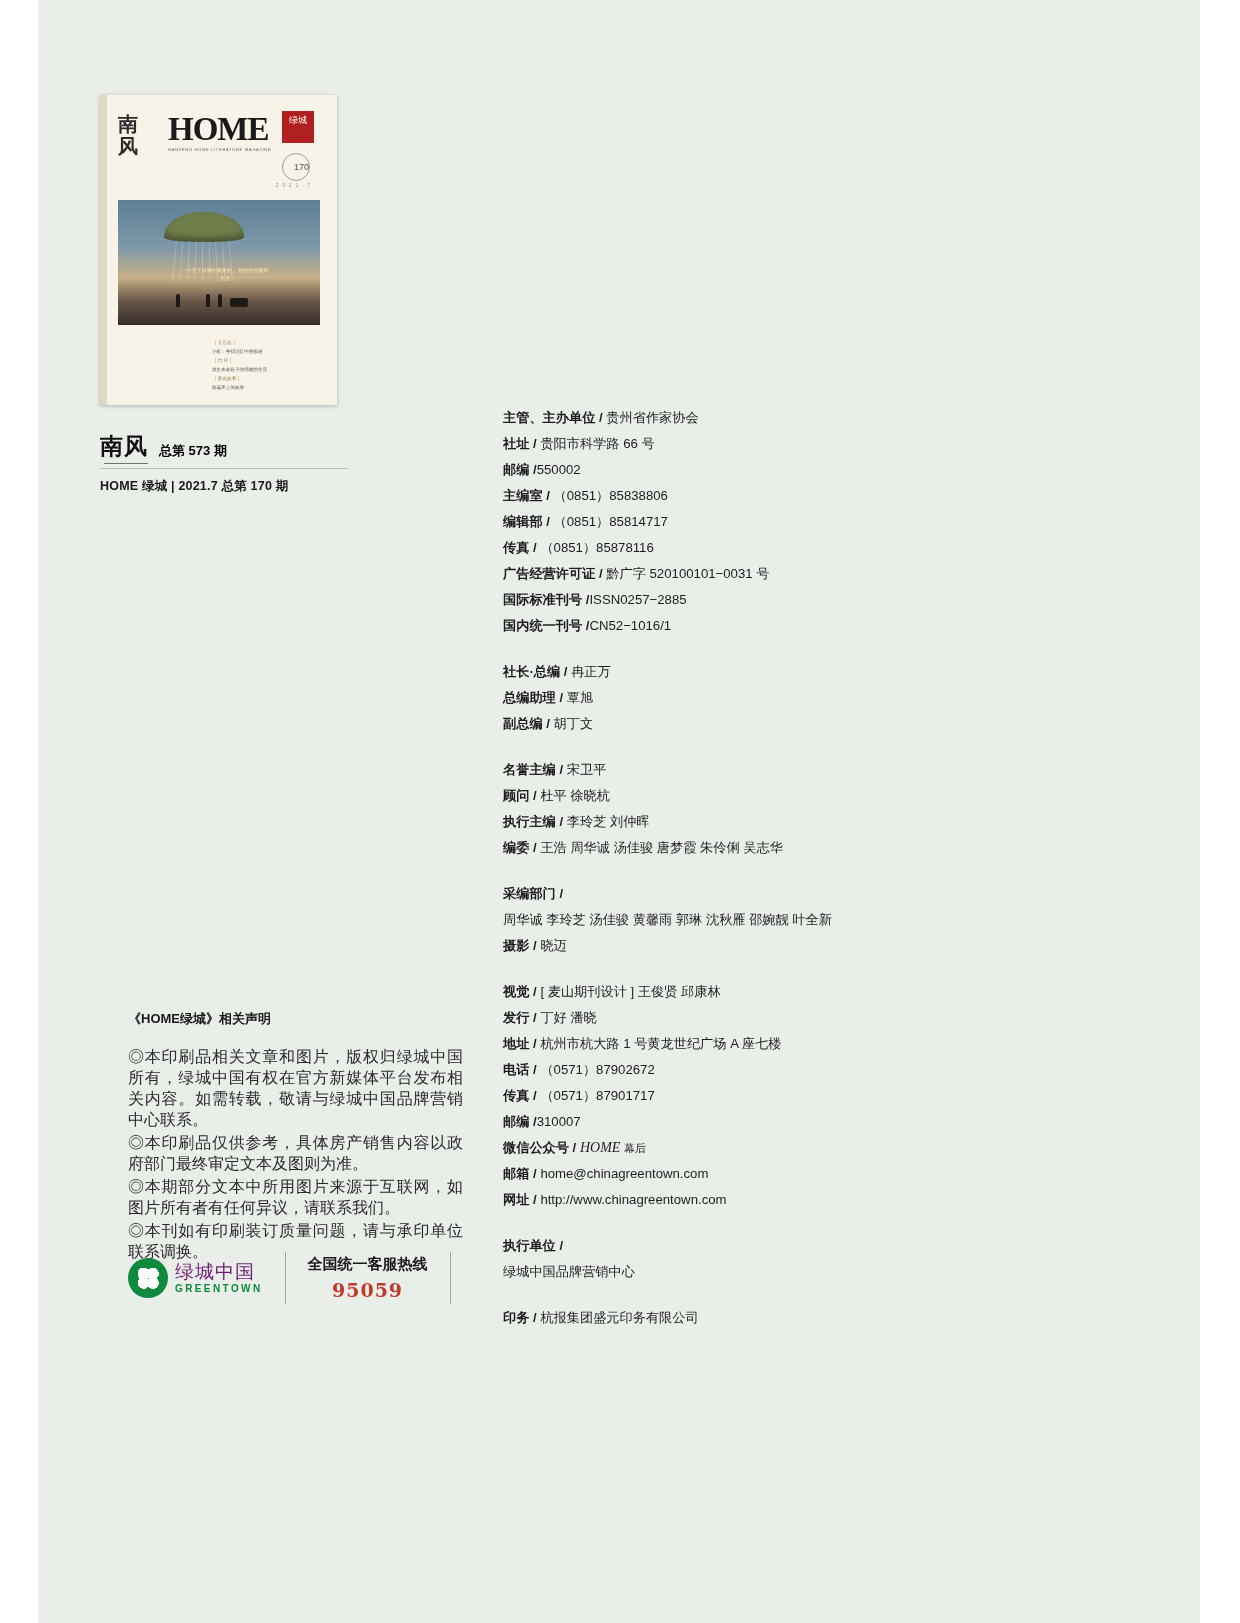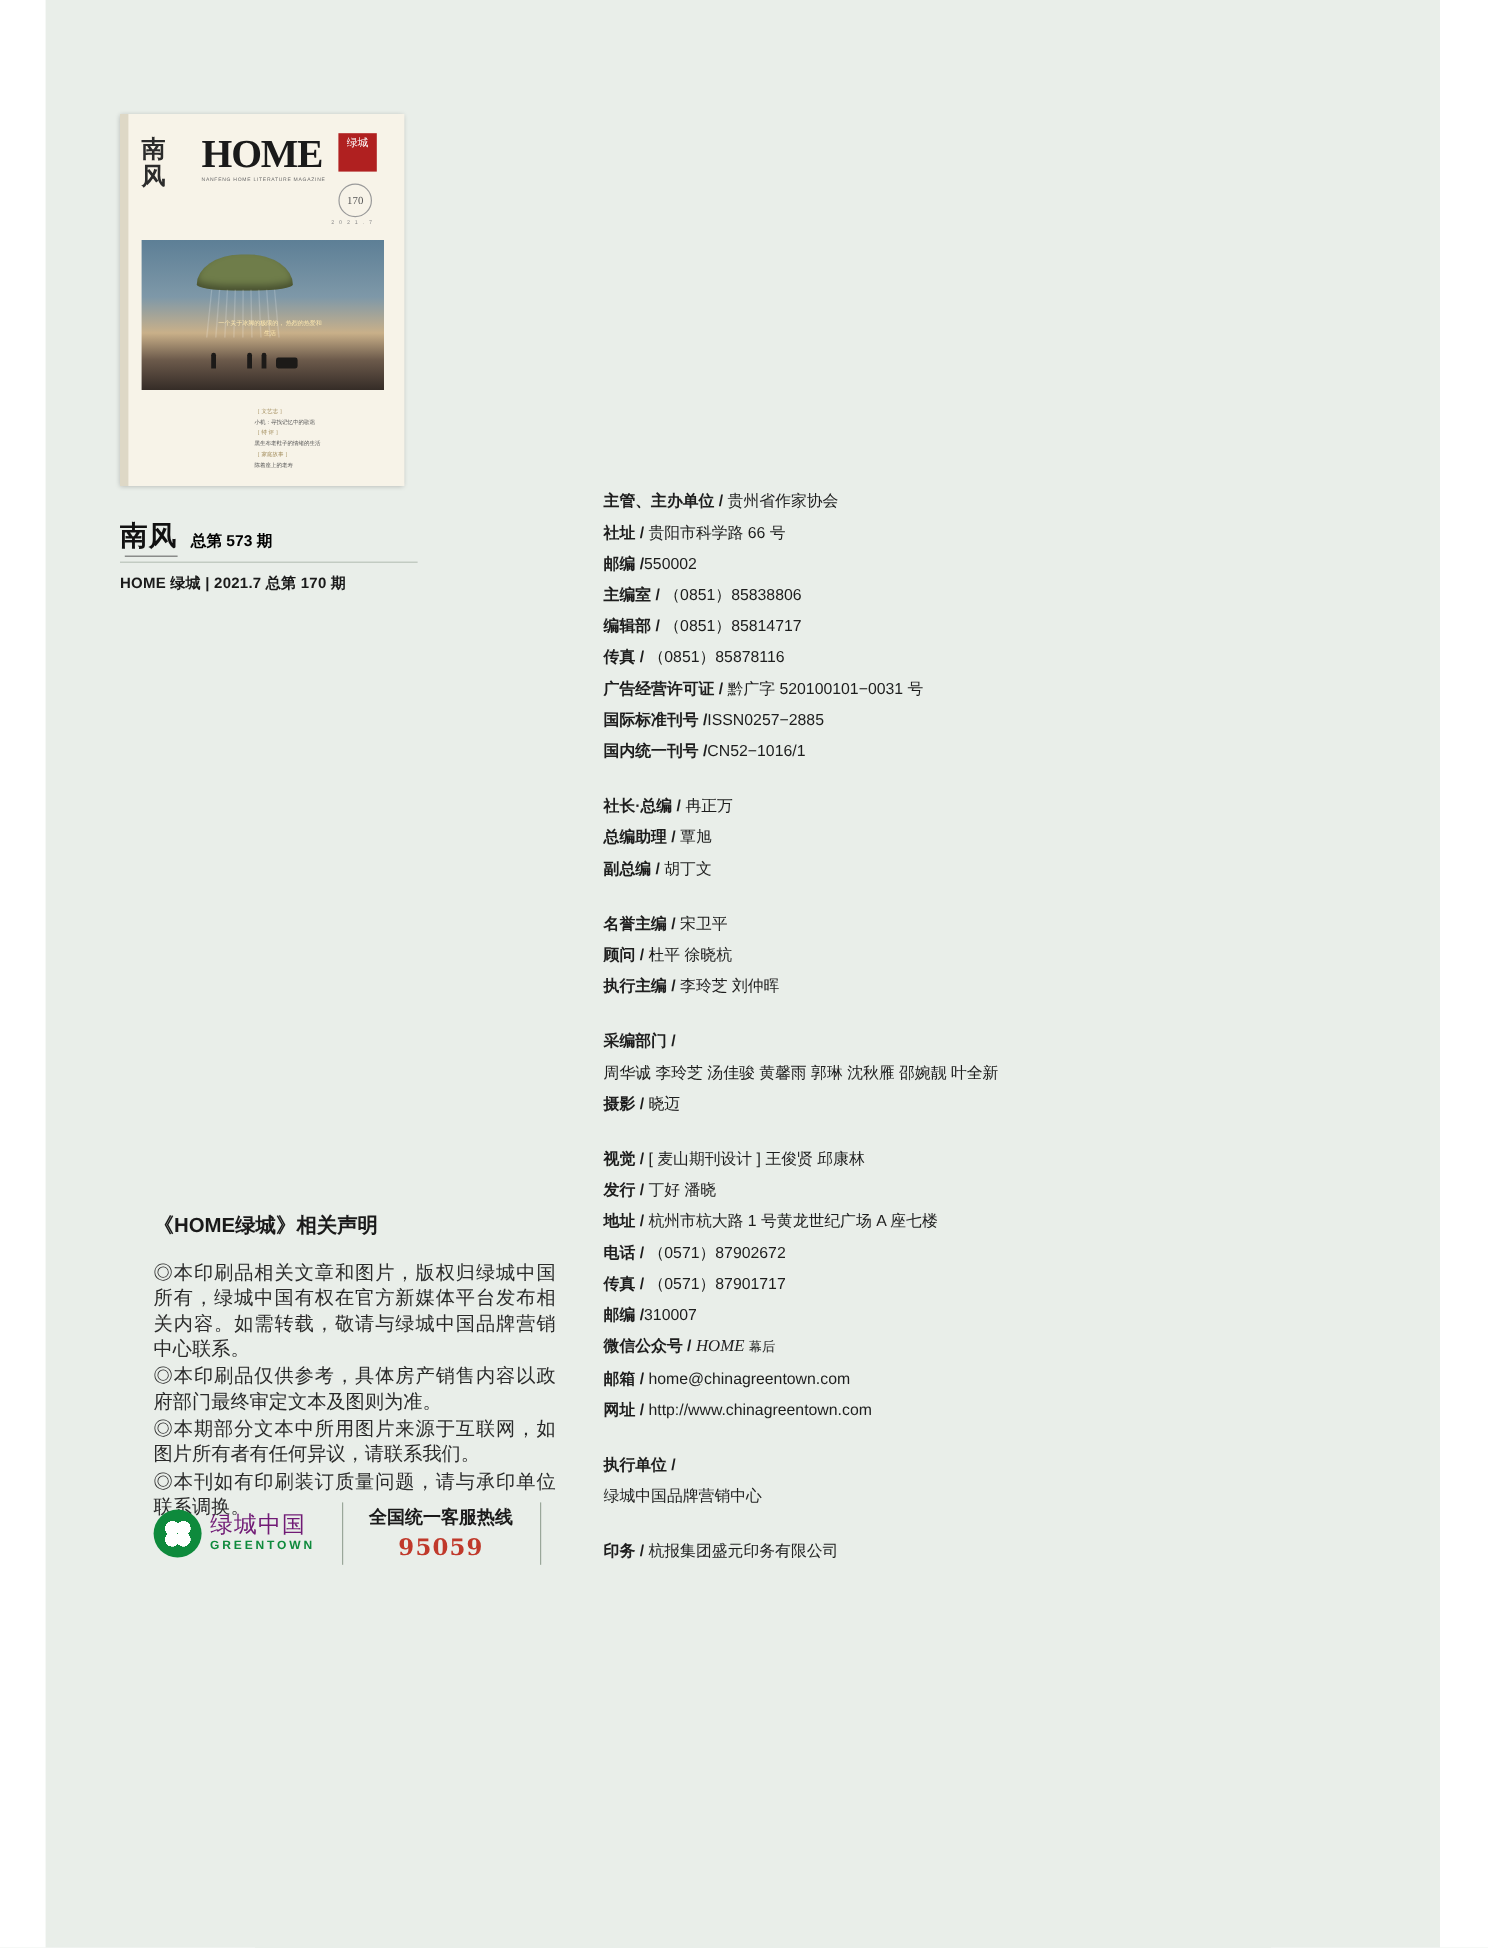--- a/index.html
+++ b/index.html
@@ -92,25 +92,25 @@
     transform: scale(1);
   }
   .cover-issue-circle {
     position: absolute;
     left: 182px;
     top: 58px;
     width: 26px;
     height: 26px;
     border: 1px solid #9a9a9a;
     border-radius: 50%;
-    text-align: center;
+    text-align: right;
     line-height: 26px;
     font-size: 9px;
     color: #555;
-    font-family: Liberation Serif, serif;
+    font-family: Liberation Sans, sans-serif;
   }
   .cover-issue-label {
     position: absolute;
     left: 176px;
     top: 88px;
     font-size: 4.5px;
     letter-spacing: 1.4px;
     color: #8a8a8a;
   }
   .cover-photo {
@@ -216,21 +216,21 @@
   }
 
   
   .statement {
     position: absolute;
     left: 90px;
     top: 1010px;
     width: 335px;
   }
   .statement-title {
-    font-size: 17px;
+    font-size: 13px;
     font-weight: bold;
     color: #1a1a1a;
     margin-bottom: 18px;
   }
   .statement p {
     margin: 0 0 2px 0;
     font-size: 16px;
     line-height: 21px;
     color: #2a2a2a;
     text-align: justify;
@@ -411,20 +411,21 @@
 
     <div class="line"><b>社长·总编 /</b> <span>冉正万</span></div>
     <div class="line"><b>总编助理 /</b> <span>覃旭</span></div>
     <div class="line"><b>副总编 /</b> <span>胡丁文</span></div>
 
     <div class="spacer"></div>
 
     <div class="line"><b>名誉主编 /</b> <span>宋卫平</span></div>
     <div class="line"><b>顾问 /</b> <span>杜平  徐晓杭</span></div>
     <div class="line"><b>执行主编 /</b> <span>李玲芝  刘仲晖</span></div>
+    <div class="line"><b>编委 /</b> <span>王浩  周华诚  汤佳骏  唐梦霞  朱伶俐  吴志华</span></div>
 
     <div class="spacer"></div>
 
     <div class="line"><b>采编部门 /</b></div>
     <div class="line">周华诚  李玲芝  汤佳骏  黄馨雨  郭琳  沈秋雁  邵婉靓  叶全新</div>
     <div class="line"><b>摄影 /</b> <span>晓迈</span></div>
 
     <div class="spacer"></div>
 
     <div class="line"><b>视觉 /</b> <span>[ 麦山期刊设计 ] 王俊贤  邱康林</span></div>

